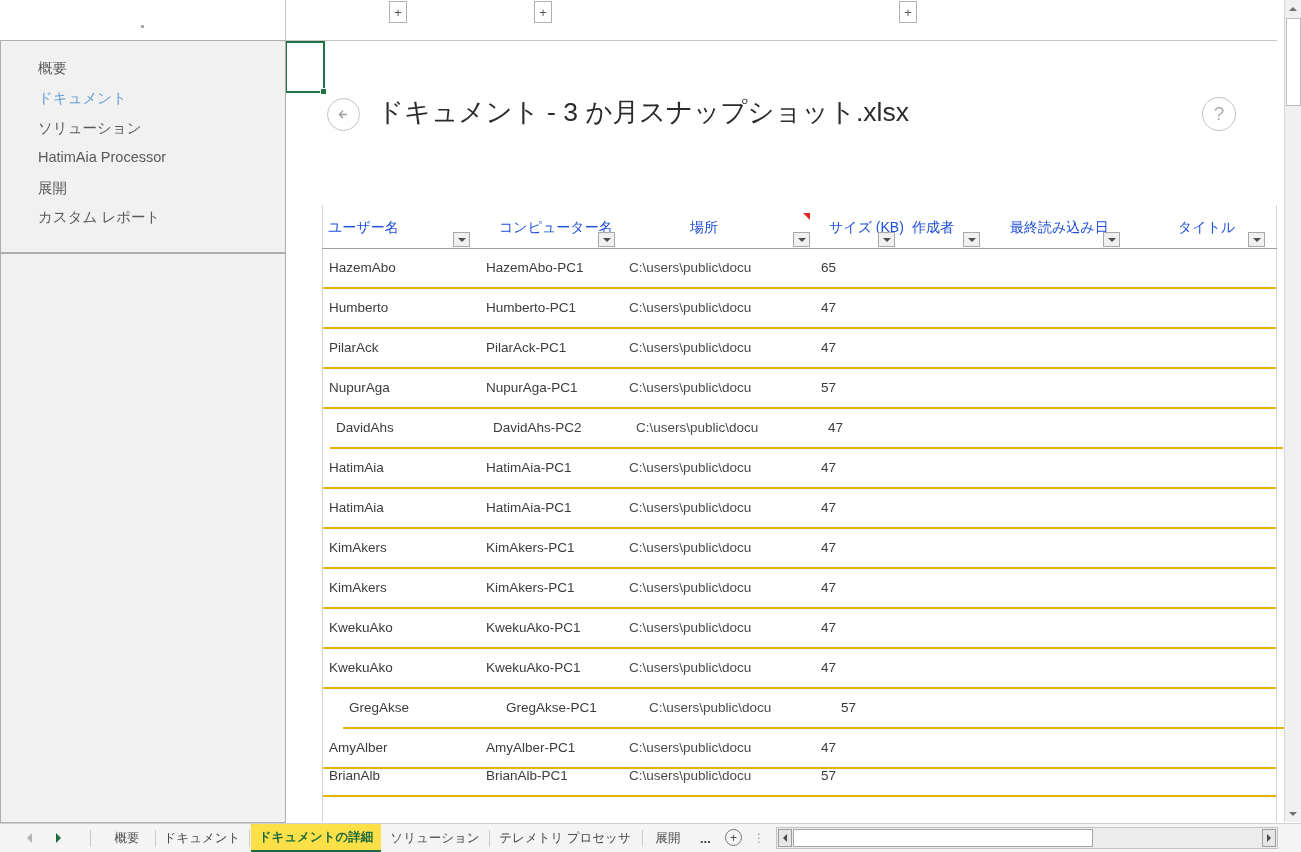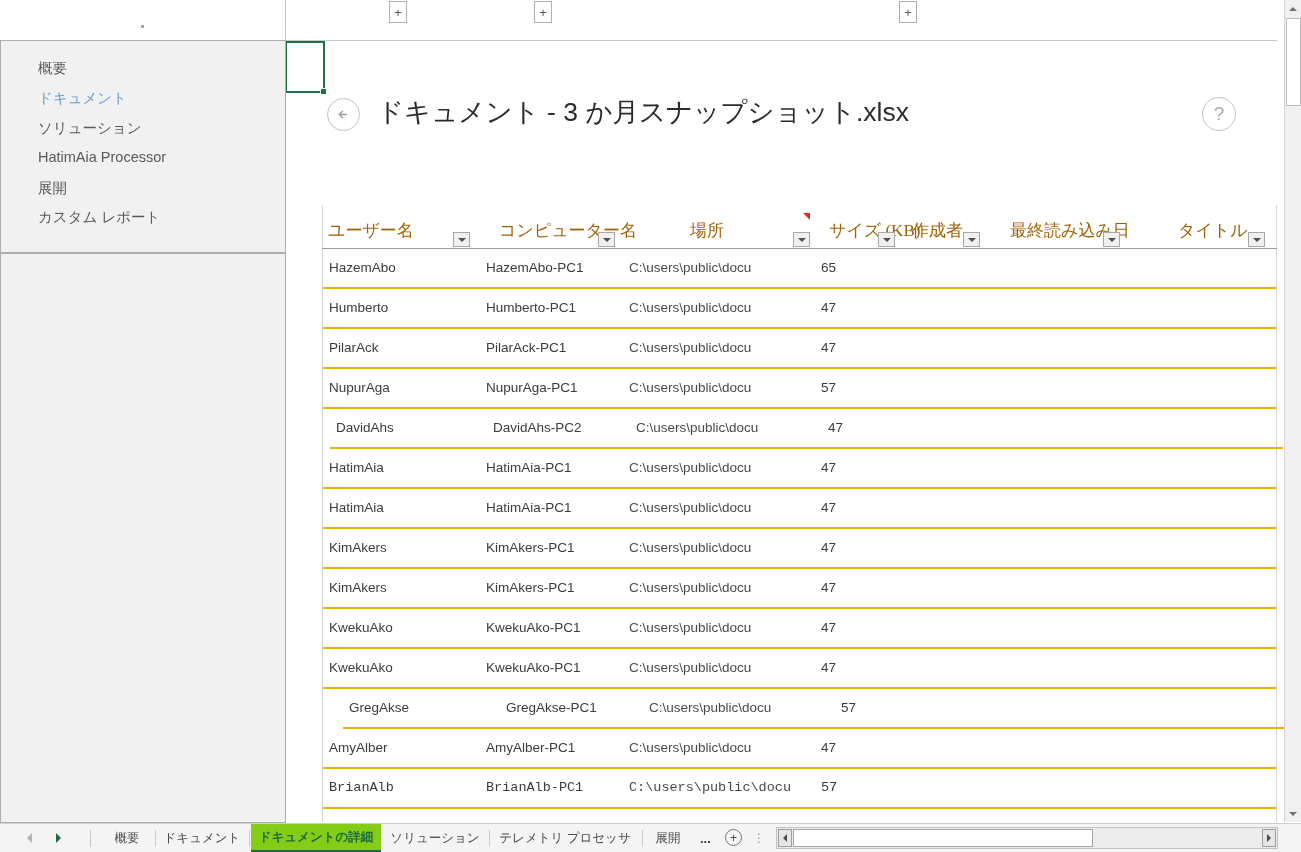--- a/index.html
+++ b/index.html
@@ -62,21 +62,21 @@
   }
   #help-btn span{font-size:19px;color:#adadad;line-height:1;margin-top:-1px;}
   #report-title{
     left:377px;top:94px;font-size:26.5px;color:#2b2b2b;white-space:nowrap;
     font-family:"Liberation Sans","DejaVu Sans",sans-serif;letter-spacing:0px;
   }
 
   
   #table-wrap{left:322px;top:205px;width:955px;height:617px;}
   .hdr-label{
-    position:absolute;font-size:17px;color:#a16207;white-space:nowrap;top:14px;font-family:Liberation Serif, serif;
+    position:absolute;font-size:14px;color:#1d4ed8;white-space:nowrap;top:14px;
   }
   .filter-btn{
     position:absolute;top:27px;width:17px;height:15px;
     background:#f0f0f0;border:1px solid #a8a8a8;box-sizing:border-box;
     display:flex;align-items:center;justify-content:center;cursor:pointer;
   }
   .filter-btn i{
     display:block;width:0;height:0;border-left:4px solid transparent;
     border-right:4px solid transparent;border-top:4px solid #4f4f4f;
   }
@@ -112,21 +112,21 @@
   .nav-arrow{position:absolute;top:8px;width:12px;height:12px;display:flex;align-items:center;justify-content:center;cursor:pointer;}
   .arrow-l{width:0;height:0;border-top:5px solid transparent;border-bottom:5px solid transparent;border-right:5px solid #b4b4b4;}
   .arrow-r{width:0;height:0;border-top:5px solid transparent;border-bottom:5px solid transparent;border-left:5px solid #1f6b40;}
   #tab-sep{position:absolute;left:90px;top:6px;width:1px;height:17px;background:#c8c8c8;}
   .sheet-tab{
     position:absolute;top:0px;height:28px;
     display:flex;align-items:center;justify-content:center;
     font-size:12.5px;color:#4a4a4a;white-space:nowrap;cursor:pointer;
   }
   .sheet-tab.active{
-    background:#84cc16;color:#1b6b3f;font-weight:bold;
+    background:#fde047;color:#1b6b3f;font-weight:bold;
     border-bottom:2.5px solid #1b6b3f;box-sizing:border-box;
   }
   .tab-div{position:absolute;top:6px;width:1px;height:17px;background:#cccccc;}
   #tabs-ellipsis{position:absolute;left:700px;top:7px;font-size:13px;color:#3f3f3f;font-weight:bold;cursor:pointer;}
   #add-sheet{
     position:absolute;left:725px;top:5px;width:17px;height:17px;border-radius:50%;
     border:1.2px solid #7a7a7a;box-sizing:border-box;
     display:flex;align-items:center;justify-content:center;font-size:12px;color:#4a4a4a;cursor:pointer;
   }
   #tab-kebab{position:absolute;left:753px;top:7px;font-size:12px;color:#9a9a9a;letter-spacing:0;cursor:pointer;line-height:14px;}
@@ -284,21 +284,21 @@
     <div class="cell c-comp">GregAkse-PC1</div>
     <div class="cell c-loc">C:\users\public\docu</div>
     <div class="cell c-size">57</div>
   </div>
   <div class="row" style="top:524px;">
     <div class="cell c-user">AmyAlber</div>
     <div class="cell c-comp">AmyAlber-PC1</div>
     <div class="cell c-loc">C:\users\public\docu</div>
     <div class="cell c-size">47</div>
   </div>
-  <div class="row" style="top:564px;font-family:Liberation Mono, monospace;">
+  <div class="row" style="top:552px;">
     <div class="cell c-user">BrianAlb</div>
     <div class="cell c-comp">BrianAlb-PC1</div>
     <div class="cell c-loc">C:\users\public\docu</div>
     <div class="cell c-size">57</div>
   </div>
 </div>
 
 <div class="abs" id="vscroll">
   <div id="vscroll-up">
       <div class="tri-up"></div>

